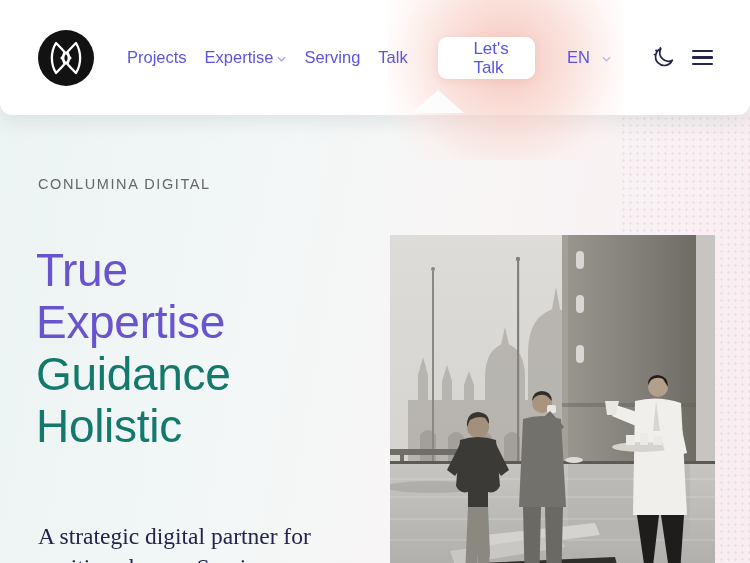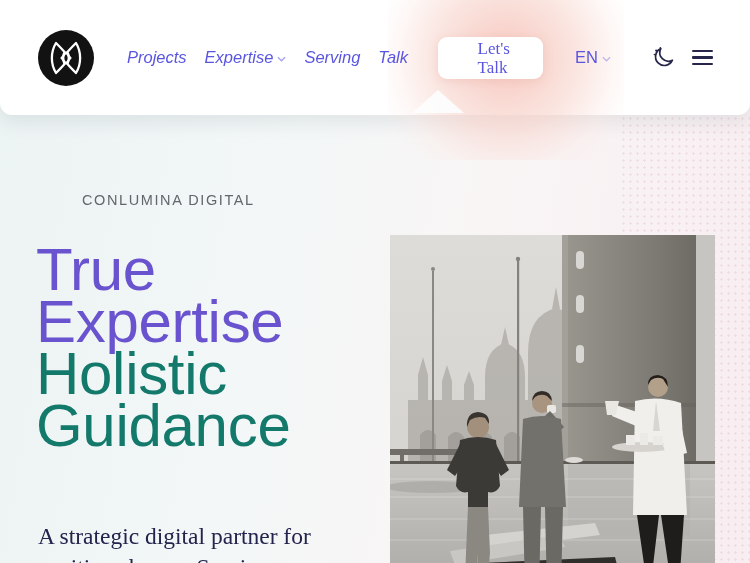--- a/index.html
+++ b/index.html
@@ -25,48 +25,48 @@
     background:radial-gradient(ellipse at 50% 54%,rgba(246,198,188,.95) 0%,rgba(248,213,205,.62) 42%,rgba(250,231,226,.28) 66%,rgba(250,231,226,0) 80%);
   }
   .glow-tri{
     position:absolute;left:412px;top:90px;width:0;height:0;z-index:2;
     border-left:26px solid transparent;border-right:26px solid transparent;
     border-bottom:23px solid rgba(253,253,253,.95);
   }
   .logo{width:56px;height:56px;flex:0 0 auto;cursor:pointer;position:relative;z-index:3;}
   .main-nav{display:flex;align-items:center;gap:18px;margin-left:33px;position:relative;z-index:3;}
   .main-nav a{
-    color:#5a55e0;font-size:16.5px;text-decoration:none;display:inline-flex;align-items:center;gap:4px;font-style:italic;
+    color:#5a55e0;font-size:16.5px;text-decoration:none;display:inline-flex;align-items:center;gap:4px;
   }
   .chev{width:9px;height:6px;opacity:.55;margin-top:3px;}
   .cta{
     position:relative;z-index:3;margin-left:30px;width:106px;height:42px;background:#ffffff;
     border:none;border-radius:9px;cursor:pointer;
-    color:#5a55e0;font-family:Liberation Serif, serif;font-size:17px;line-height:19px;
+    color:#5a55e0;font-family:Liberation Sans, sans-serif;font-size:17px;line-height:19px;
     display:flex;align-items:center;justify-content:center;
     box-shadow:0 2px 8px rgba(226,170,160,.35);
     padding-left:28px;
   }
   .cta span{display:block;width:48px;text-align:left;}
   .lang{
-    position:relative;z-index:3;margin-left:32px;display:flex;align-items:center;gap:4px;
+    position:relative;z-index:3;margin-left:32px;display:flex;align-items:center;gap:12px;
     color:#5a55e0;font-size:16.5px;cursor:pointer;
   }
   .icon-btn{position:relative;z-index:3;background:none;border:none;padding:0;cursor:pointer;display:flex;align-items:center;}
   .theme-toggle{margin-left:40px;}
   .menu-btn{margin-left:16px;flex-direction:column;gap:4px;}
   .menu-btn i{display:block;width:21px;height:2.4px;background:#26264a;border-radius:1px;}
   
   .eyebrow{
-    position:absolute;left:38px;top:192px;font-size:14.5px;letter-spacing:1.6px;
-    color:#63666b;font-weight:500;margin-left:44px;
+    position:absolute;left:38px;top:176px;font-size:14.5px;letter-spacing:1.6px;
+    color:#63666b;font-weight:500;
   }
   .hero-heading{
     position:absolute;left:36px;top:244px;margin:0;font-weight:400;
-    font-size:60px;line-height:52px;letter-spacing:-0.3px;
+    font-size:46px;line-height:52px;letter-spacing:-0.3px;
   }
   .hero-heading span{display:block;}
   .h-purple{color:#6a53ce;}
   .h-teal{color:#12796b;}
   .lede{
     position:absolute;left:38px;top:497px;width:336px;
     font-family:"Liberation Serif",serif;font-size:23.5px;line-height:31px;color:#23234d;
   }
   .photo{position:absolute;left:390px;top:235px;width:325px;height:380px;}
 </style>
@@ -133,22 +133,22 @@
       <i></i>
       <i></i>
     </button>
   </header>
 
   <div class="eyebrow">CONLUMINA DIGITAL</div>
 
   <h1 class="hero-heading">
     <span class="h-purple">True</span>
     <span class="h-purple">Expertise</span>
+    <span class="h-teal">Guidance</span>
     <span class="h-teal">Holistic</span>
-    <span class="h-teal">Guidance</span>
   </h1>
 
   <p class="lede">A strategic digital partner for positive change. Serving you</p>
 
   <figure class="photo" style="margin:0" aria-label="Black-and-white photo of a waiter serving coffee to two boys standing in flooded St Mark's Square, Venice">
     <svg width="325" height="380" viewBox="0 0 325 380">
       <defs>
         <linearGradient id="pSky" x1="0" y1="0" x2="0" y2="1">
           <stop offset="0" stop-color="#dedcd9"></stop>
             <stop offset="1" stop-color="#cfceca"></stop>

